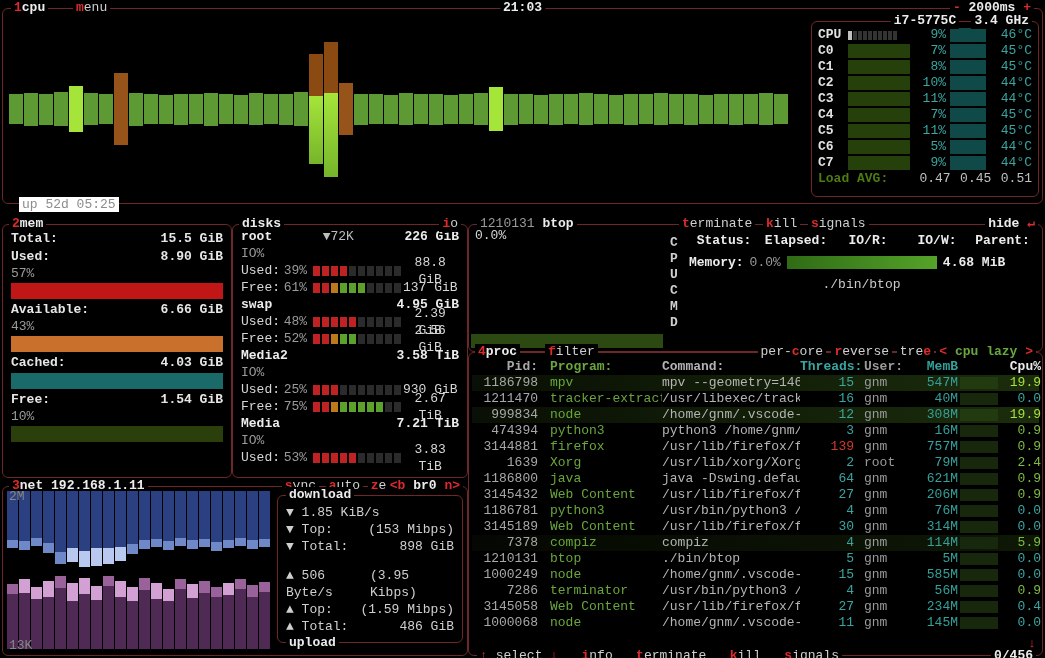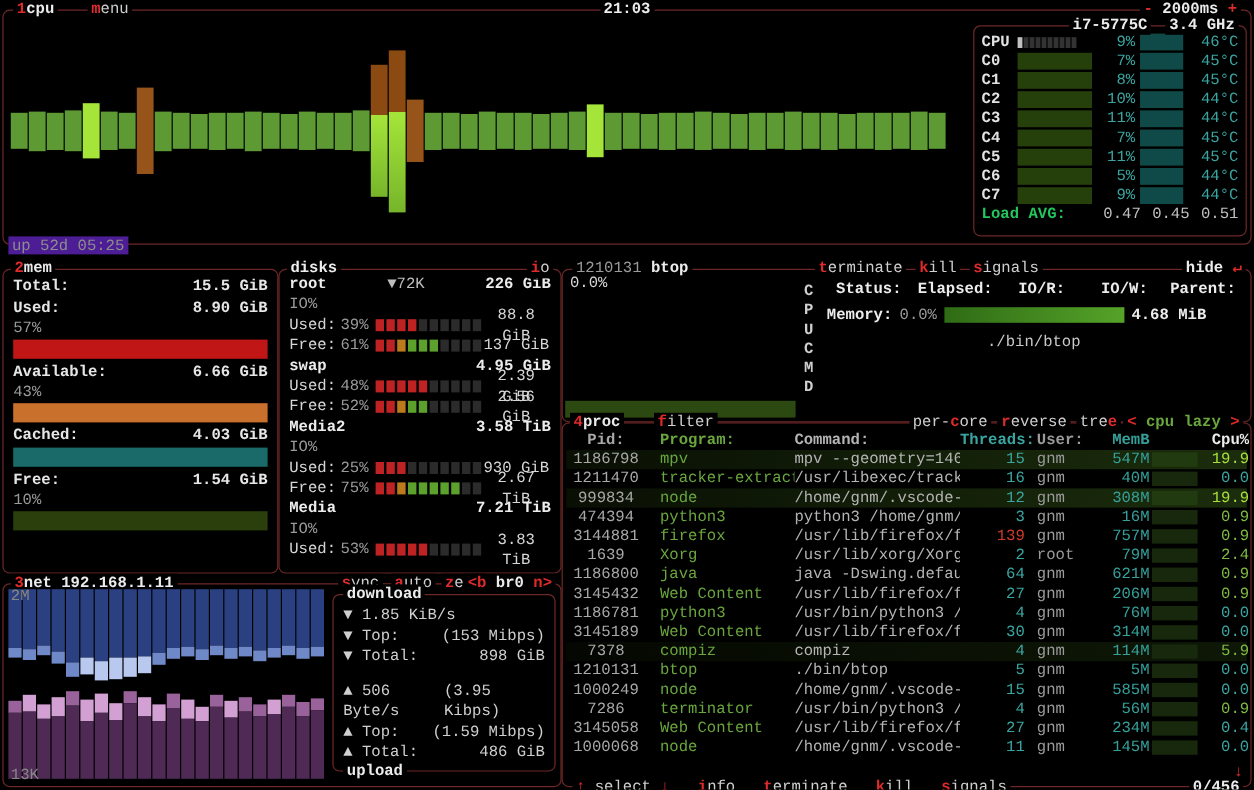--- a/index.html
+++ b/index.html
@@ -12,35 +12,35 @@
 .tw{color:#ececec;font-weight:bold}
 .dim{color:#9a9a9a}
 .green{color:#69a63d;font-weight:bold}
 
 .cpu-graph{position:absolute;left:6px;top:14px;width:790px;height:172px;display:flex;align-items:center}
 .cbar{width:14px;margin-right:1px;flex:none}
 .cbar-g{background:#5d9a33}
 .cbar-b{background:#a5e53a}
 .cbar-o{background:#96541a}
 .cbar-ob{background:linear-gradient(180deg,#8a4a12 0%,#8a4a12 38%,#a5e53a 38%,#76b52a 100%)}
-.uptime{position:absolute;bottom:-9px;left:4px;background:#4c1d95;padding:0 3px;color:#8d8d8d}
+.uptime{position:absolute;bottom:-9px;left:16px;background:#ffffff;padding:0 3px;color:#8d8d8d}
 
 .cpu-panel{position:absolute;left:808px;top:12px;width:228px;height:176px;border:1px solid #6e2727;border-radius:6px;background:#000}
 .cpanel-body{padding:5px 6px 0 6px}
 .crow{display:grid;grid-template-columns:30px 66px 36px 40px 1fr;height:16px;line-height:16px;align-items:center}
 .cname{color:#e2e2e2;font-weight:bold}
 .cmeterwrap{display:flex;gap:1px;align-items:center}
 .mblk{width:4px;height:9px;background:#333;flex:none}
 .mblk.lit{background:#c0c0c0}
 .oliveblk{display:block;width:62px;height:14px;background:#26400c}
 .cpct{text-align:right;color:#3aa5a0;padding-right:4px}
 .tealblk{display:block;width:36px;height:14px;background:#0f4a48}
 .ctemp{text-align:right;color:#3aa5a0}
 .loadavg{display:grid;grid-template-columns:92px 1fr 1fr 1fr;height:16px;line-height:16px}
-.lalabel{color:#22c55e;font-weight:bold}
+.lalabel{color:#4d7c0f;font-weight:bold}
 .laval{text-align:right;color:#c0c0c0}
 
 .mem-body{padding:5px 8px 0}
 .mrow{display:flex;justify-content:space-between;line-height:18px}
 .mlab,.mval{color:#e6e6e6;font-weight:bold}
 .mpct{line-height:16px;color:#9a9a9a}
 .membar{height:16px;margin:1px 0 2px}
 
 .disk-body{padding:3px 8px 0}
 .dhead{display:flex;line-height:17px}
@@ -67,21 +67,21 @@
 .dsrow.vl span{color:#b8b8b8}
 .dmemrow{display:flex;align-items:center;gap:6px;margin-top:7px}
 .dmemlab,.dmemval{color:#ececec;font-weight:bold}
 .dmempct{color:#9a9a9a}
 .dmembar{flex:1;max-width:150px;height:13px;background:linear-gradient(90deg,#2f6b15,#55a329)}
 .dcmd{margin-top:7px;text-align:center;color:#c9c9c9}
 
 .proc-table{position:absolute;left:3px;right:3px;top:6px}
 .phead,.prow{display:grid;grid-template-columns:72px 118px 138px 62px 46px 50px 42px 41px;height:16px;line-height:16px;align-items:center}
 .ph{color:#ececec;font-weight:bold}
-.c-pid{text-align:center;color:#a8a8a8;padding-right:6px}
+.c-pid{text-align:right;color:#a8a8a8;padding-right:6px}
 .c-prog{color:#69a63d;padding-left:6px;overflow:hidden;white-space:nowrap}
 .c-cmd{color:#b4b4b4;overflow:hidden;white-space:nowrap}
 .c-thr{text-align:right;color:#3aa5a0;padding-right:8px}
 .thr-hi{color:#d03a2a}
 .c-user{color:#9a9a9a;padding-left:2px}
 .c-mem{text-align:right;color:#35a09a}
 .c-graph{display:flex;align-items:center;justify-content:center}
 .pgblk{width:38px;height:12px;background:#17280c;display:inline-block}
 .pgblk.hot{background:#213a0f}
 .c-cpu{text-align:right}

